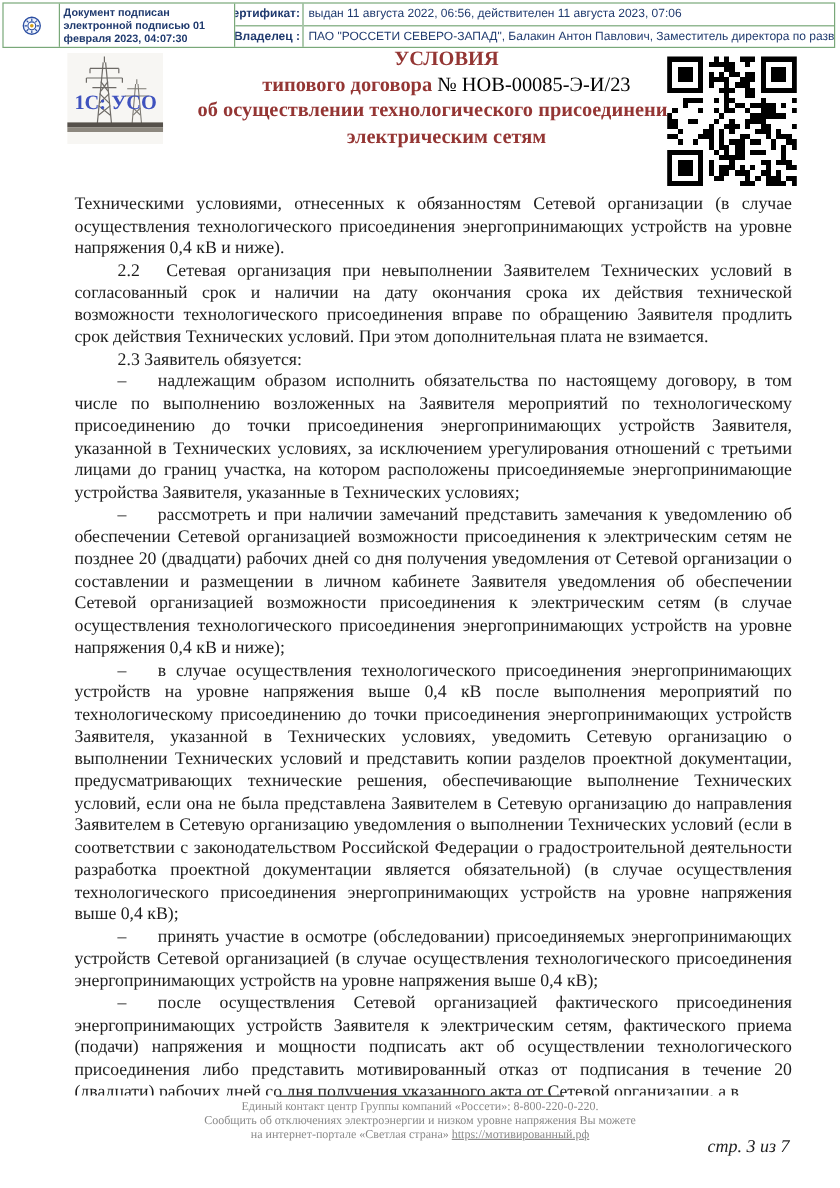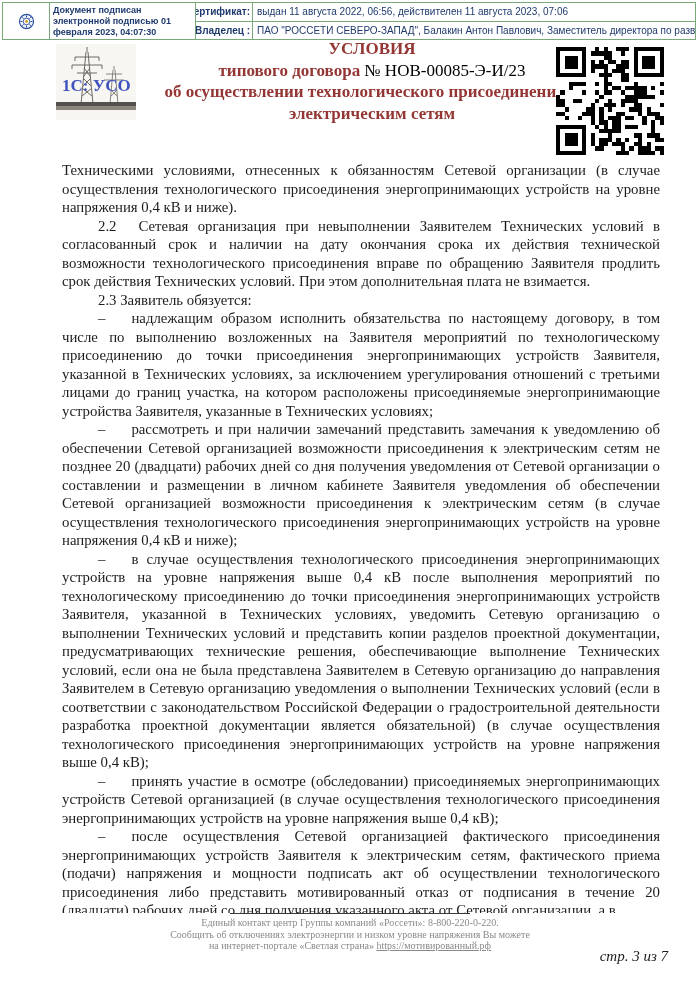--- a/index.html
+++ b/index.html
@@ -49,21 +49,21 @@
   .para.no-indent { text-indent:0; }
   .tab { display:inline-block; width:26px; }
   .tab.num { width:22px; }
 
   
   .footer { position:absolute; left:0; top:913px; width:700px; text-align:center; }
   .footer-rule { width:240px; margin:0 auto 3px auto; border-top:1.2px solid #3a3a3a; }
   .footer-line { font-size:10px; line-height:11.5px; color:#8a8a8a; }
   .footer-link { color:#8a8a8a; text-decoration:underline; cursor:pointer; }
   .page-number {
-    position:absolute; right:32px; top:948px; font-style:italic; font-size:15px; color:#1c1c1c;
+    position:absolute; right:42px; top:948px; font-style:italic; font-size:15px; color:#1c1c1c;
   }
 </style>
 </head>
 <body>
 
 <div class="page">
 
   <div class="banner">
     <div class="cell icon-cell">
       <svg width="17" height="17" viewBox="0 0 24 24">

